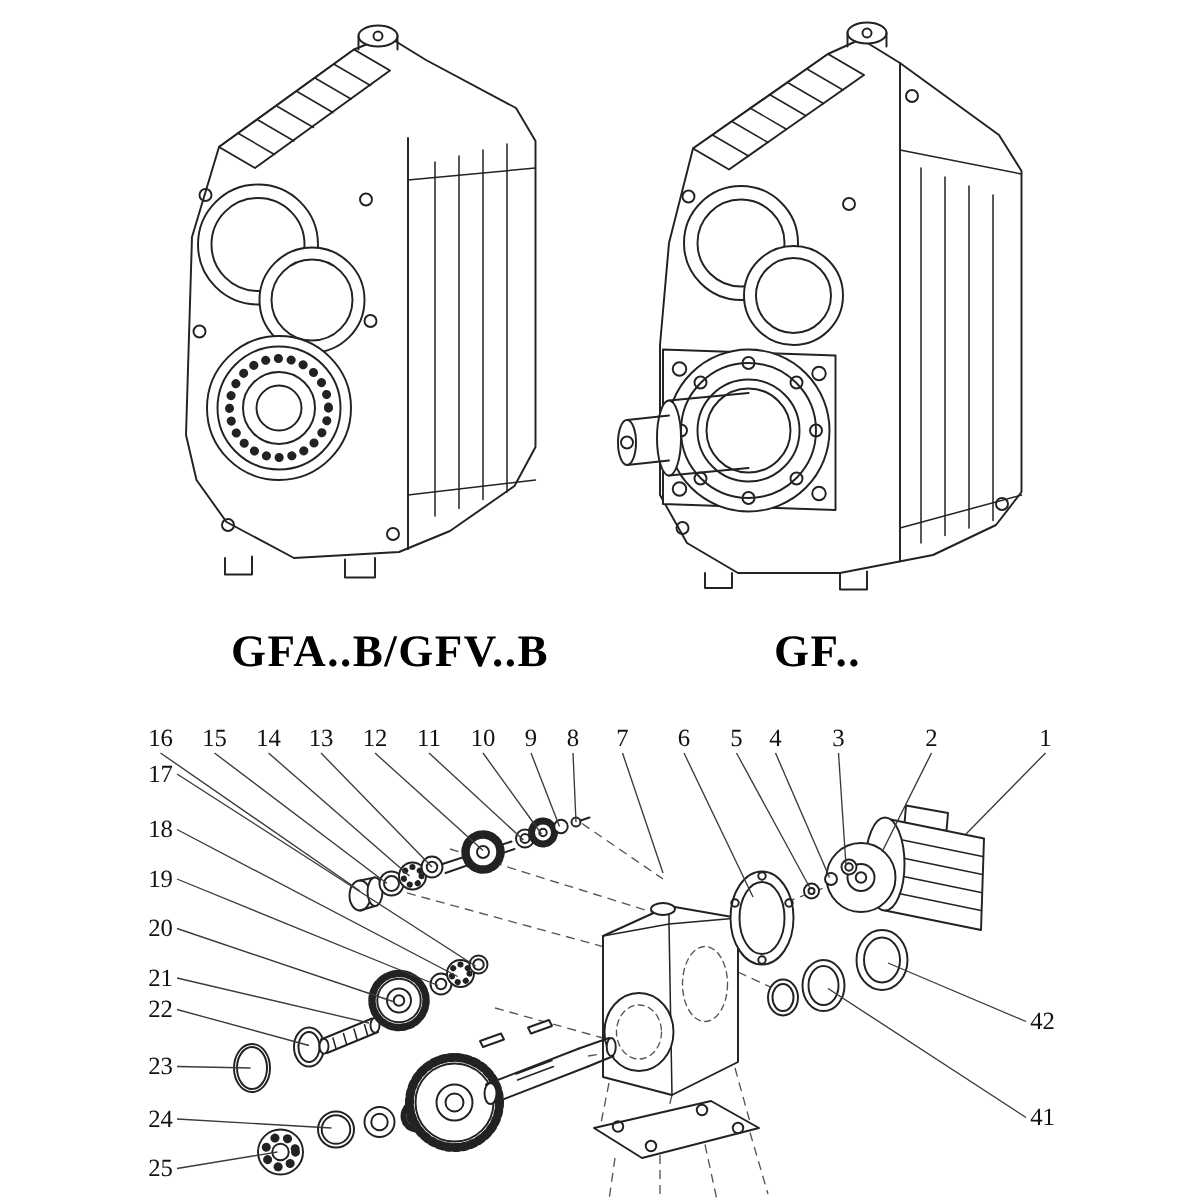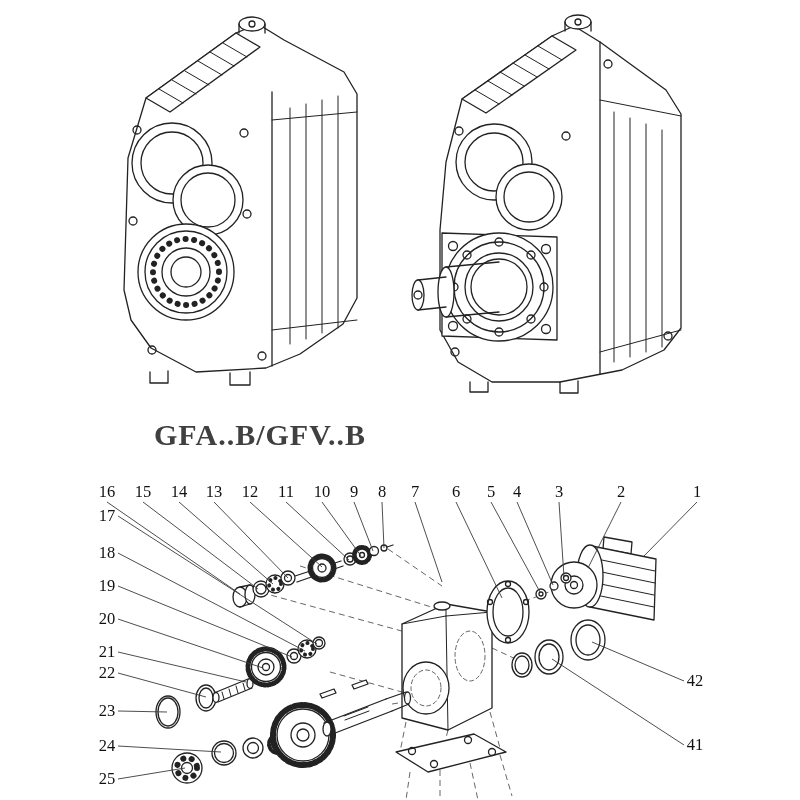--- a/index.html
+++ b/index.html
@@ -1,21 +1,21 @@
 <!DOCTYPE html>
 <html><head>
 <meta charset="utf-8">
 <style>
   html,body{margin:0;padding:0;background:#fff;}
   body{width:800px;height:800px;overflow:hidden;font-family:"Liberation Serif",serif;}
   .page{position:relative;width:800px;height:800px;background:#fff;}
   svg{position:absolute;left:0;display:block;}
   .drawings{top:0;width:800px;height:410px;}
   .exploded{top:460px;width:800px;height:340px;}
-  .model-label{position:absolute;text-align:center;font-weight:bold;font-size:30px;color:#404040;letter-spacing:1px;}
+  .model-label{position:absolute;text-align:center;font-weight:bold;font-size:30px;color:#000000;letter-spacing:1px;}
   .model-label.left{left:110px;top:418px;width:300px;}
   .model-label.right{left:460px;top:418px;width:170px;}
   .ink{stroke:#222;fill:none;stroke-width:1.3;stroke-linejoin:round;stroke-linecap:round;}
   .thin{stroke-width:1;}
   .dots{stroke-width:6;stroke-dasharray:0.1 8.5;stroke-linecap:round;fill:none;}
   .dots2{stroke-width:4;stroke-dasharray:0.1 5.5;stroke-linecap:round;fill:none;}
   .teeth{stroke-width:5;stroke-dasharray:2.6 2.1;fill:#fff;}
   .teeth2{stroke-width:4;stroke-dasharray:2 1.7;fill:#fff;}
   .teeth-big{stroke-width:6;stroke-dasharray:3 2.5;fill:#fff;}
   .dash{stroke:#555;stroke-width:0.9;stroke-dasharray:6 4;fill:none;}
@@ -97,20 +97,21 @@
       <ellipse cx="418" cy="295" rx="6" ry="15" fill="#fff"></ellipse>
       <circle cx="418" cy="295" r="4"></circle>
       <path d="M470,382 L470,392 L488,392 L488,382 M560,382 L560,393 L578,393 L578,381"></path>
       <circle cx="455" cy="352" r="4"></circle>
         <circle cx="608" cy="64" r="4"></circle>
         <circle cx="668" cy="336" r="4"></circle>
     </g>
   </svg>
 
   <div class="model-label left">GFA..B/GFV..B</div>
+  <div class="model-label right">GF..</div>
 
   <svg class="exploded" viewBox="0 460 800 340">
 
     <g>
       <path class="dash" d="M252,590 L420,636 M388,549 L442,586 M300,566 L460,616 M330,672 L402,692 M392,704 L418,700 M496,612 L586,578 M492,648 L520,661"></path>
       <path class="dash" d="M406,722 L400,752 M448,730 L446,738 M490,712 L500,748 M410,772 L406,800 M440,770 L440,800 M470,763 L478,800 M500,755 L512,796"></path>
     </g>
 
     <g class="ink">
       <path d="M402,624 L446,604 L492,612 L492,708 L448,730 L402,718 Z" fill="#fff"></path>

